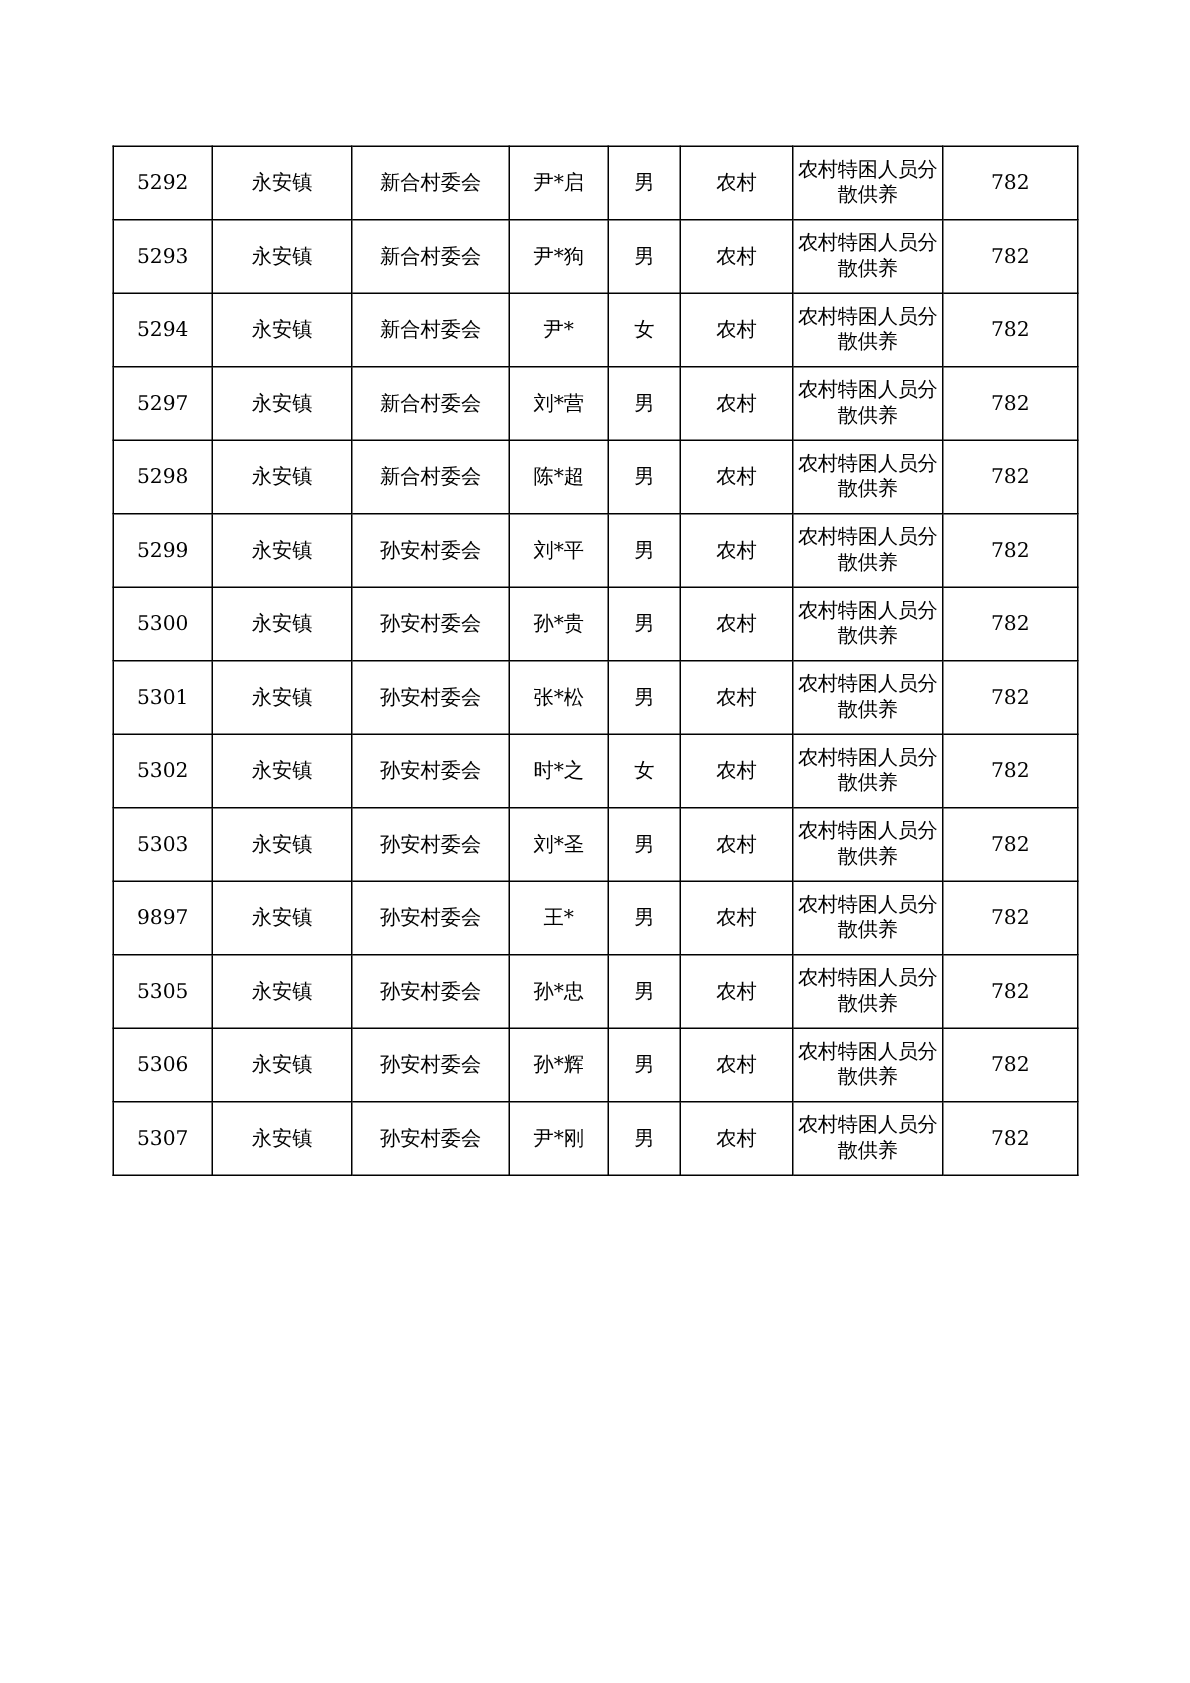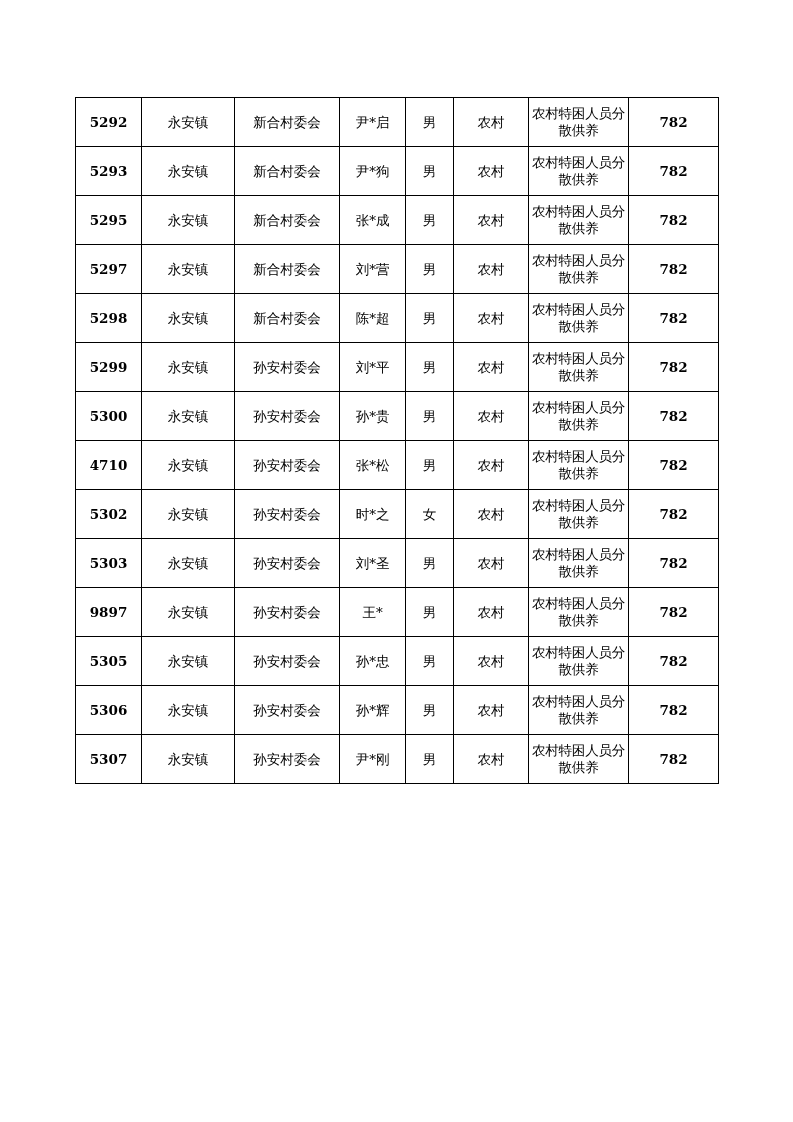--- a/index.html
+++ b/index.html
@@ -45,21 +45,21 @@
   .c-amt   { width: 90px; }
 
   .cat-cell {
     font-size: 13px;
     line-height: 16px;
     letter-spacing: -0.2px;
     white-space: normal;
     word-break: break-all;
     padding: 0 1px;
   }
-  .num { font-family: "DejaVu Serif", "Liberation Serif", serif; font-weight: bold; }
+  .num { font-family: "DejaVu Serif", "Liberation Serif", serif; }
 </style>
 </head>
 <body>
 
 <div class="page">
   <table class="data-table">
     <colgroup>
       <col class="c-id">
         <col class="c-town">
         <col class="c-vill">
@@ -84,25 +84,25 @@
           <td class="num">5293</td>
           <td>永安镇</td>
           <td>新合村委会</td>
           <td>尹*狗</td>
           <td>男</td>
           <td>农村</td>
           <td class="cat-cell">农村特困人员分散供养</td>
           <td class="num">782</td>
         </tr>
         <tr>
-          <td class="num">5295</td>
-          <td>永安镇</td>
-          <td>新合村委会</td>
-          <td>张*成</td>
-          <td>男</td>
+          <td class="num">5294</td>
+          <td>永安镇</td>
+          <td>新合村委会</td>
+          <td>尹*</td>
+          <td>女</td>
           <td>农村</td>
           <td class="cat-cell">农村特困人员分散供养</td>
           <td class="num">782</td>
         </tr>
         <tr>
           <td class="num">5297</td>
           <td>永安镇</td>
           <td>新合村委会</td>
           <td>刘*营</td>
           <td>男</td>
@@ -134,21 +134,21 @@
           <td class="num">5300</td>
           <td>永安镇</td>
           <td>孙安村委会</td>
           <td>孙*贵</td>
           <td>男</td>
           <td>农村</td>
           <td class="cat-cell">农村特困人员分散供养</td>
           <td class="num">782</td>
         </tr>
         <tr>
-          <td class="num">4710</td>
+          <td class="num">5301</td>
           <td>永安镇</td>
           <td>孙安村委会</td>
           <td>张*松</td>
           <td>男</td>
           <td>农村</td>
           <td class="cat-cell">农村特困人员分散供养</td>
           <td class="num">782</td>
         </tr>
         <tr>
           <td class="num">5302</td>

